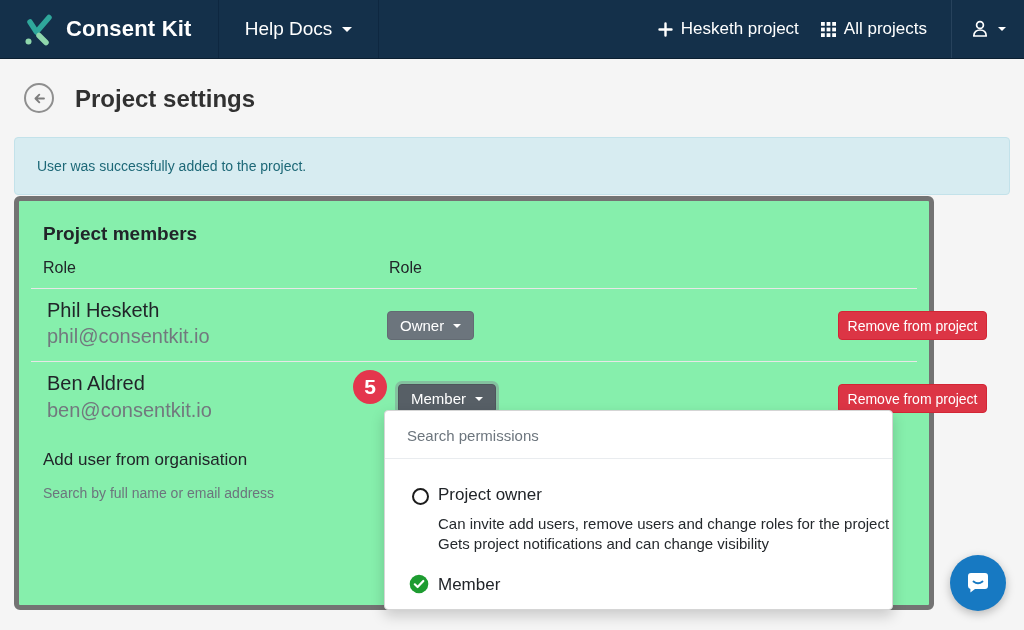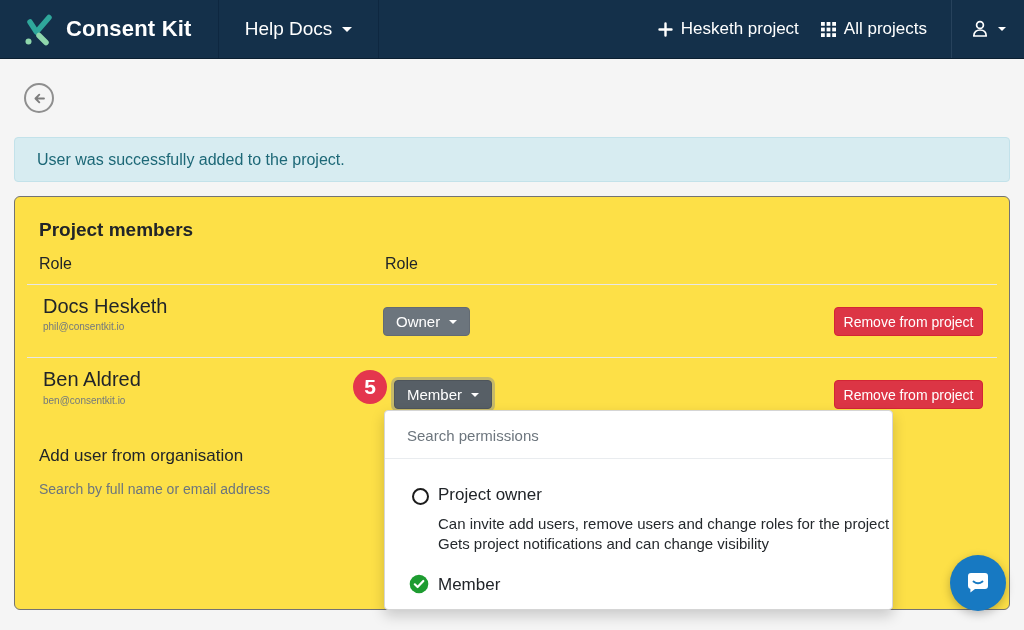--- a/index.html
+++ b/index.html
@@ -24,34 +24,34 @@
   .caret { width:0; height:0; border-left:4px solid transparent; border-right:4px solid transparent;
            border-top:4px solid currentColor; display:inline-block; }
   .caret.big { border-left-width:5px; border-right-width:5px; border-top-width:5px; }
 
   
   .back-btn { position:absolute; left:24px; top:83px; width:30px; height:30px; border:2px solid #8f8f8f;
               border-radius:50%; display:flex; align-items:center; justify-content:center; cursor:pointer; background:transparent; }
   .page-title { position:absolute; left:75px; top:84px; font-size:24px; line-height:30px; color:#313131; }
 
   
-  .alert { position:absolute; left:14px; top:137px; width:996px; height:45px; background:#d7ecf1;
+  .alert { position:absolute; left:14px; top:137px; width:996px; height:58px; background:#d7ecf1;
            border:1px solid #c3e2ea; border-radius:4px; display:flex; align-items:center;
-           padding-left:22px; color:#1d6877; font-size:16px; }
-
-  
-  .card { position:absolute; left:14px; top:196px; width:996px; height:414px; background:#fde047;
-          border:1px solid #737373; border-radius:6px; }
+           padding-left:22px; color:#1d6877; font-size:14px; }
+
+  
+  .card { position:absolute; left:14px; top:196px; width:920px; height:414px; background:#86efac;
+          border:5px solid #737373; border-radius:6px; }
   .card-title { position:absolute; left:24px; top:22px; font-size:19px; color:#212529; }
   .col-head { position:absolute; top:58px; font-size:16px; color:#212529; }
   .col-head.name { left:24px; }
   .col-head.role { left:370px; }
   .hdiv { position:absolute; left:12px; right:12px; height:1px; background:#e7e7e7; }
   .member-name { position:absolute; left:28px; font-size:20px; color:#212529; }
-  .member-email { position:absolute; left:28px; font-size:10px; color:#72787e; }
+  .member-email { position:absolute; left:28px; font-size:20px; color:#72787e; }
 
   .btn { display:flex; align-items:center; justify-content:center; border-radius:4px; cursor:pointer;
          color:#fff; font-size:14px; border:1px solid transparent; }
   .btn-role { position:absolute; height:29px; padding:0 12px; gap:9px; background:#6c757d; border-color:#636b73; font-size:15px; }
   .btn-role.active { background:#575f66; border-color:#4e555b; box-shadow:0 0 0 3px rgba(130,138,145,.45); }
   .btn-danger { position:absolute; left:819px; width:149px; height:29px; background:#dc3545; border-color:#d32535; }
 
   .adduser-title { position:absolute; left:24px; top:249px; font-size:17px; color:#212529; }
   .adduser-hint  { position:absolute; left:24px; top:284px; font-size:14px; color:#6c757d; }
   .search-input { position:absolute; left:24px; top:308px; width:460px; height:38px; border:1px solid #ced4da;
@@ -130,34 +130,35 @@
         <span class="caret"></span>
       </div>
     </div>
   </div>
 
   <button class="back-btn">
     <svg width="17" height="17" viewBox="0 0 16 16">
       <path d="M12.2 8 H4.4 M7.8 4.4 L4.2 8 L7.8 11.6" fill="none" stroke="#7d7d7d" stroke-width="1.8" stroke-linecap="round" stroke-linejoin="round"></path>
     </svg>
   </button>
+  <h1 class="page-title">Project settings</h1>
 
   <div class="alert">
     <span>User was successfully added to the project.</span>
   </div>
 
   <div class="card">
     <h2 class="card-title">Project members</h2>
 
     <div class="col-head name">Role</div>
     <div class="col-head role">Role</div>
     <div class="hdiv" style="top:87px;"></div>
 
     <div>
-      <div class="member-name" style="top:98px;">Docs Hesketh</div>
+      <div class="member-name" style="top:98px;">Phil Hesketh</div>
       <div class="member-email" style="top:124px;">phil@consentkit.io</div>
       <button class="btn btn-role" style="left:368px; top:110px;">
         <span>Owner</span>
         <span class="caret"></span>
       </button>
       <button class="btn btn-danger" style="top:110px;">
         <span>Remove from project</span>
       </button>
     </div>
     <div class="hdiv" style="top:160px;"></div>

